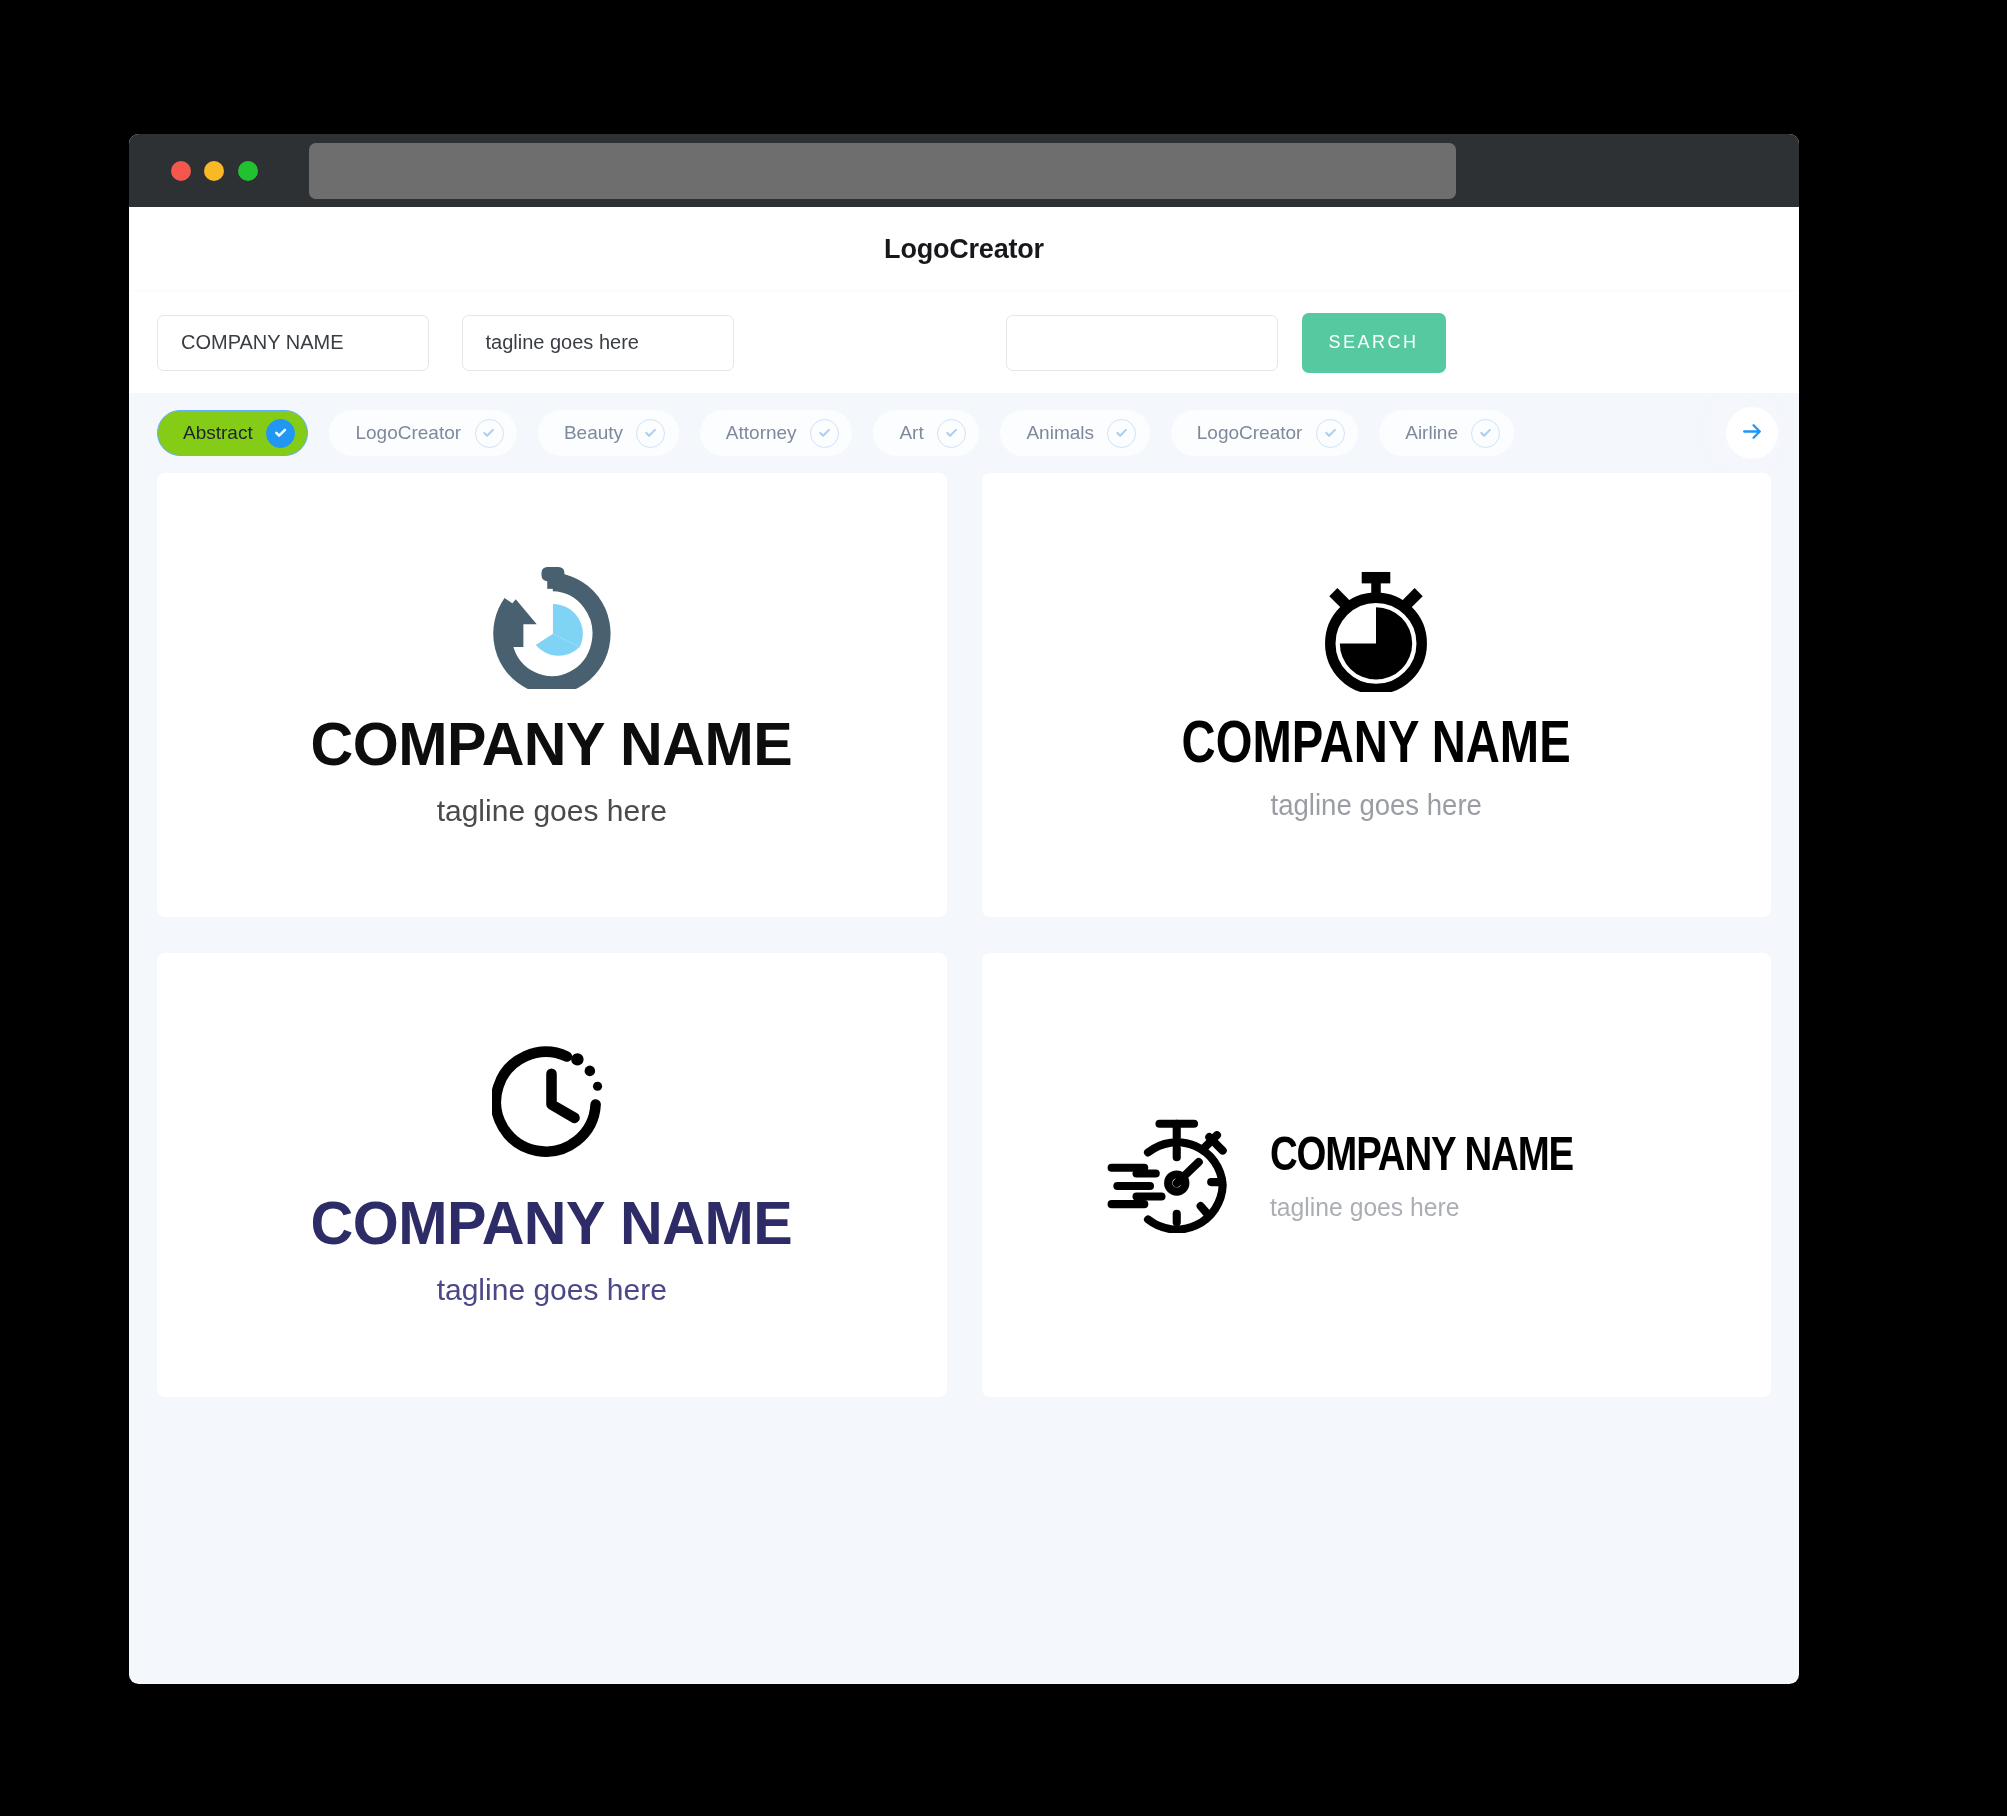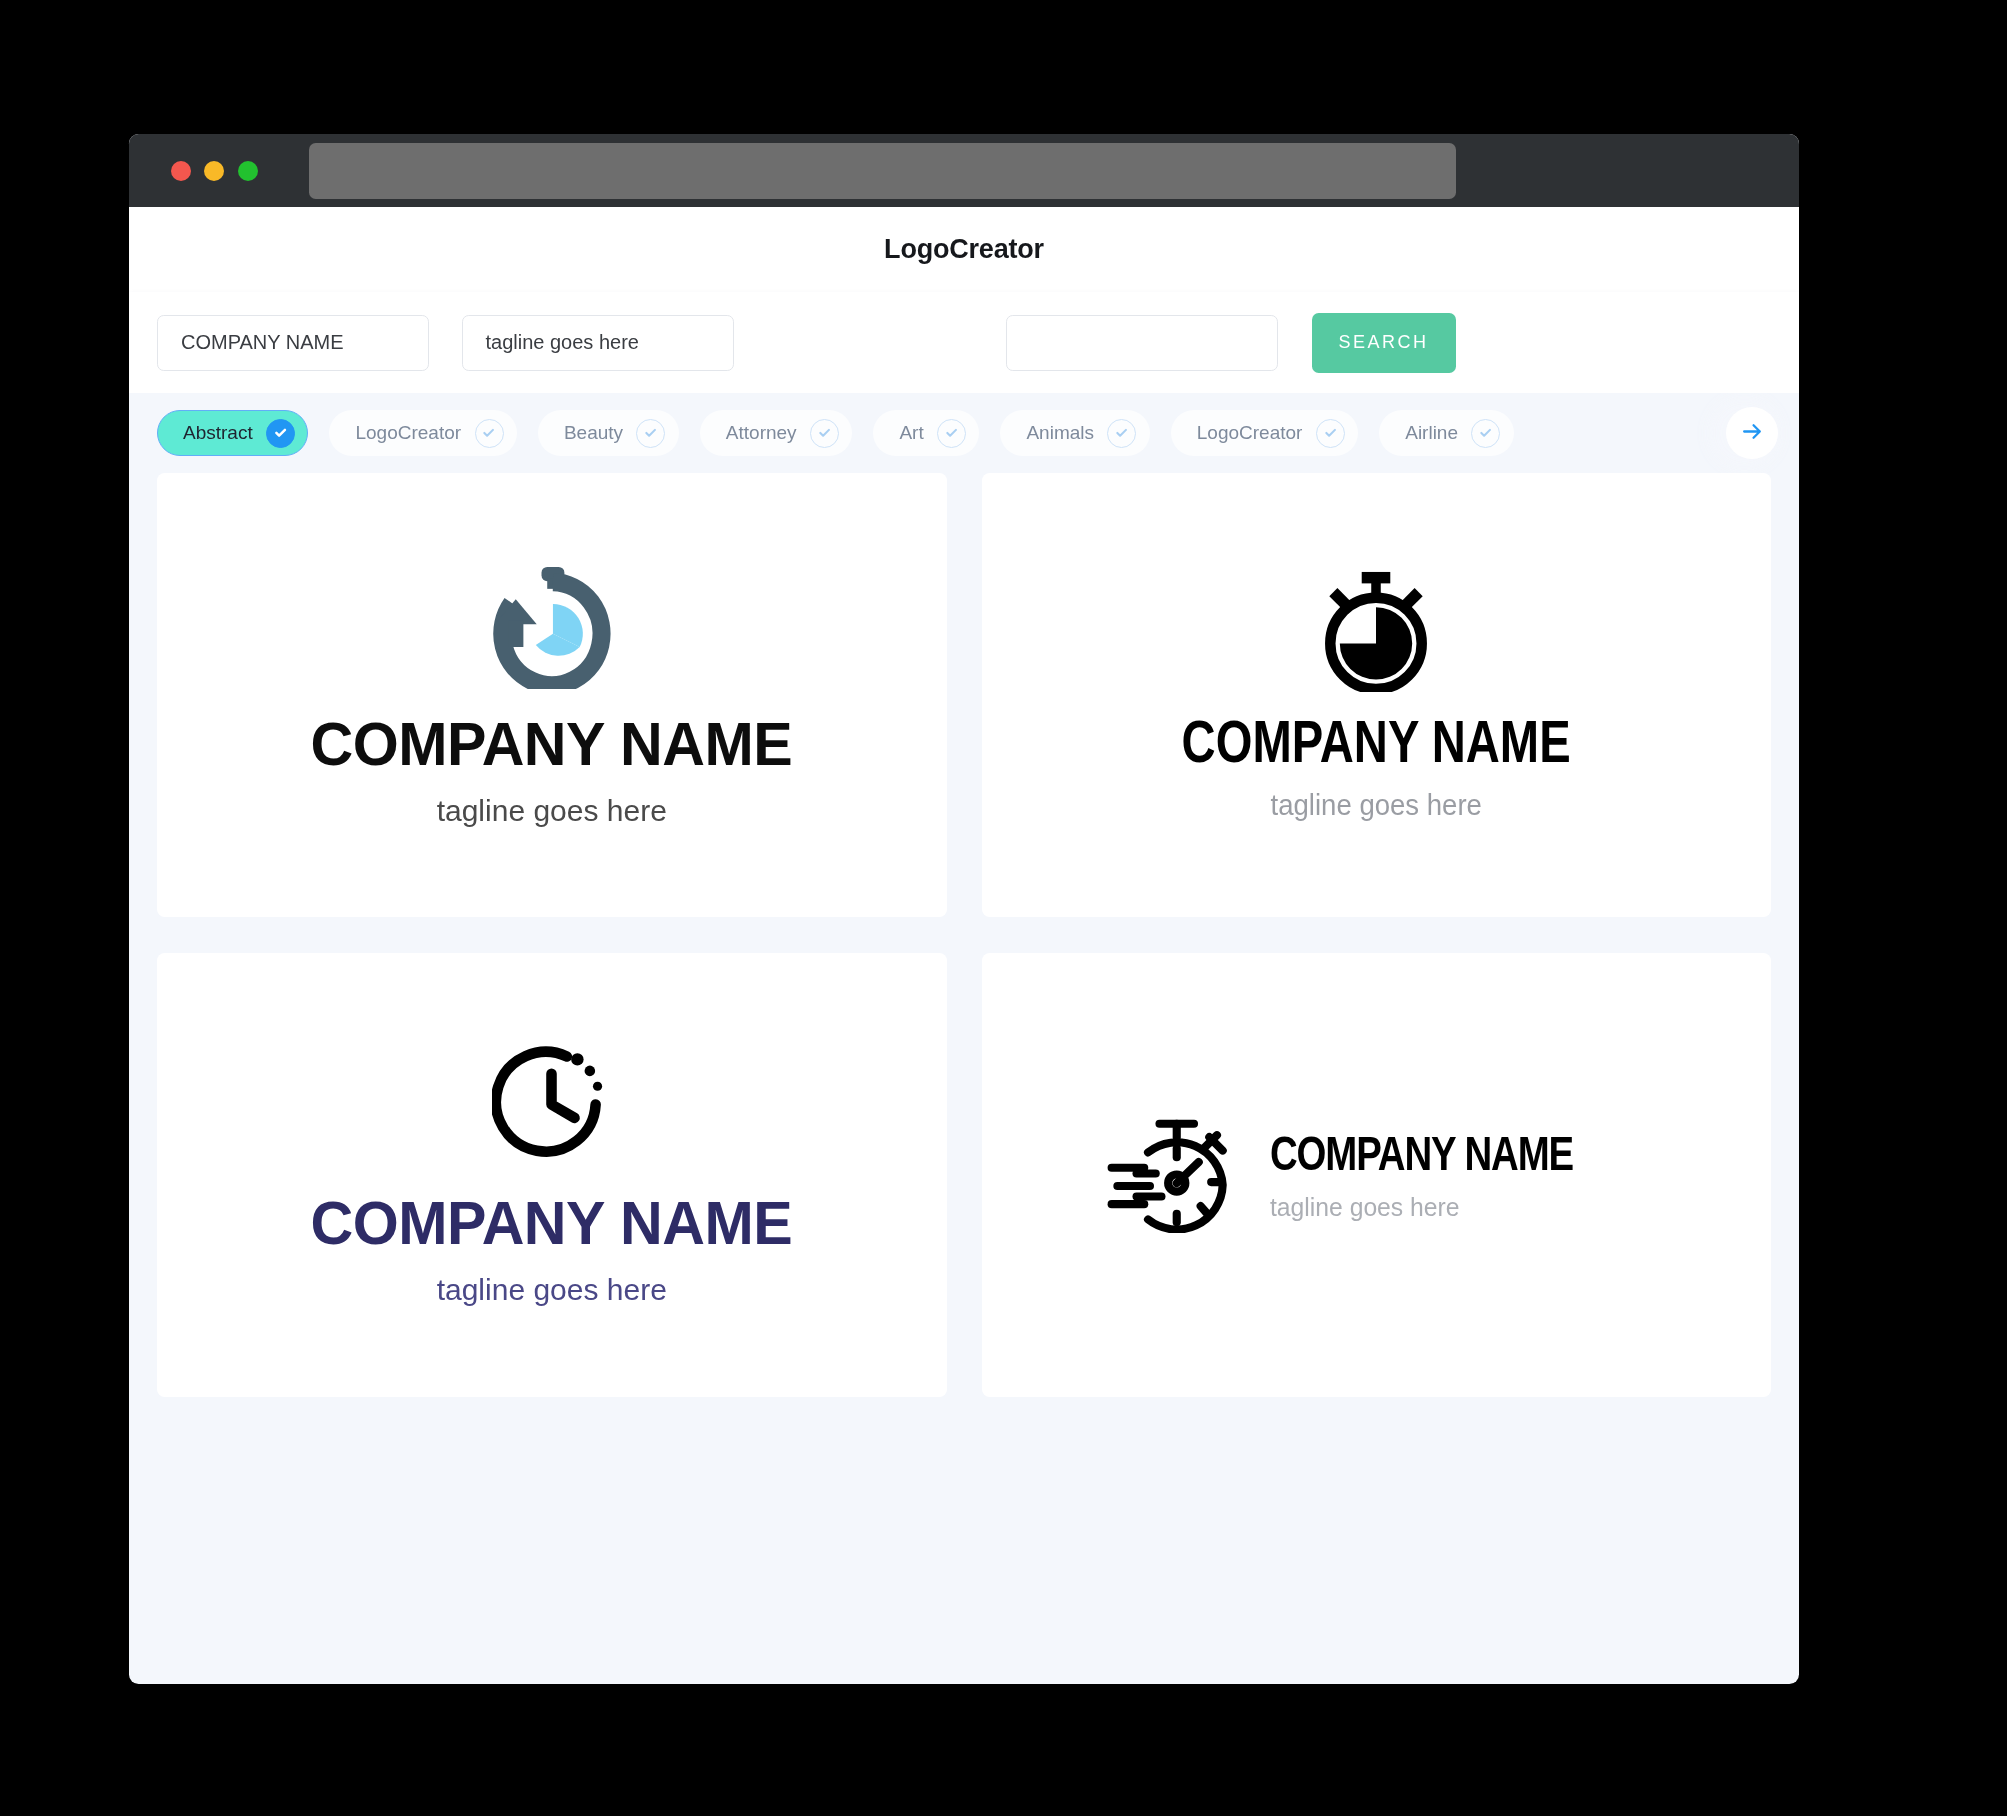--- a/index.html
+++ b/index.html
@@ -80,21 +80,21 @@
     font-size: 20px;
     color: #3A3D42;
   }
   .field.company  { width: 272px; }
   .field.tagline  { width: 272px; margin-left: 32.5px; }
   .field.extra    { width: 272px; margin-left: 272px; }
   .field .ph { color: #3A3D42; }
   .field.tagline .ph { color: #3A3D42; }
 
   .search-btn {
-    margin-left: 34px;
+    margin-left: 24px;
     width: 144px; height: 60px;
     background: #56C9A1;
     border: none;
     border-radius: 6.7px;
     color: #FFFFFF;
     font-size: 18px;
     letter-spacing: 2.5px;
     font-family: "Liberation Sans", sans-serif;
     cursor: pointer;
   }
@@ -134,21 +134,21 @@
     display: flex;
     align-items: center;
     justify-content: center;
     flex: 0 0 auto;
   }
   .chip .tick svg { width: 15.3px; height: 15.3px; }
   .chip .tick svg path { stroke: #A9CFF2; stroke-width: 2.2; fill: none;
                          stroke-linecap: round; stroke-linejoin: round; }
 
   .chip.active {
-    background: #5eead4;
+    background: #84cc16;
     border: 1.4px solid #62AEF8;
   }
   .chip.active .label { color: #1F2430; }
   .chip.active .tick {
     background: #2196F3;
     border-color: #2196F3;
   }
   .chip.active .tick svg path { stroke: #FFFFFF; stroke-width: 2.6; }
 
   .chips-next {

